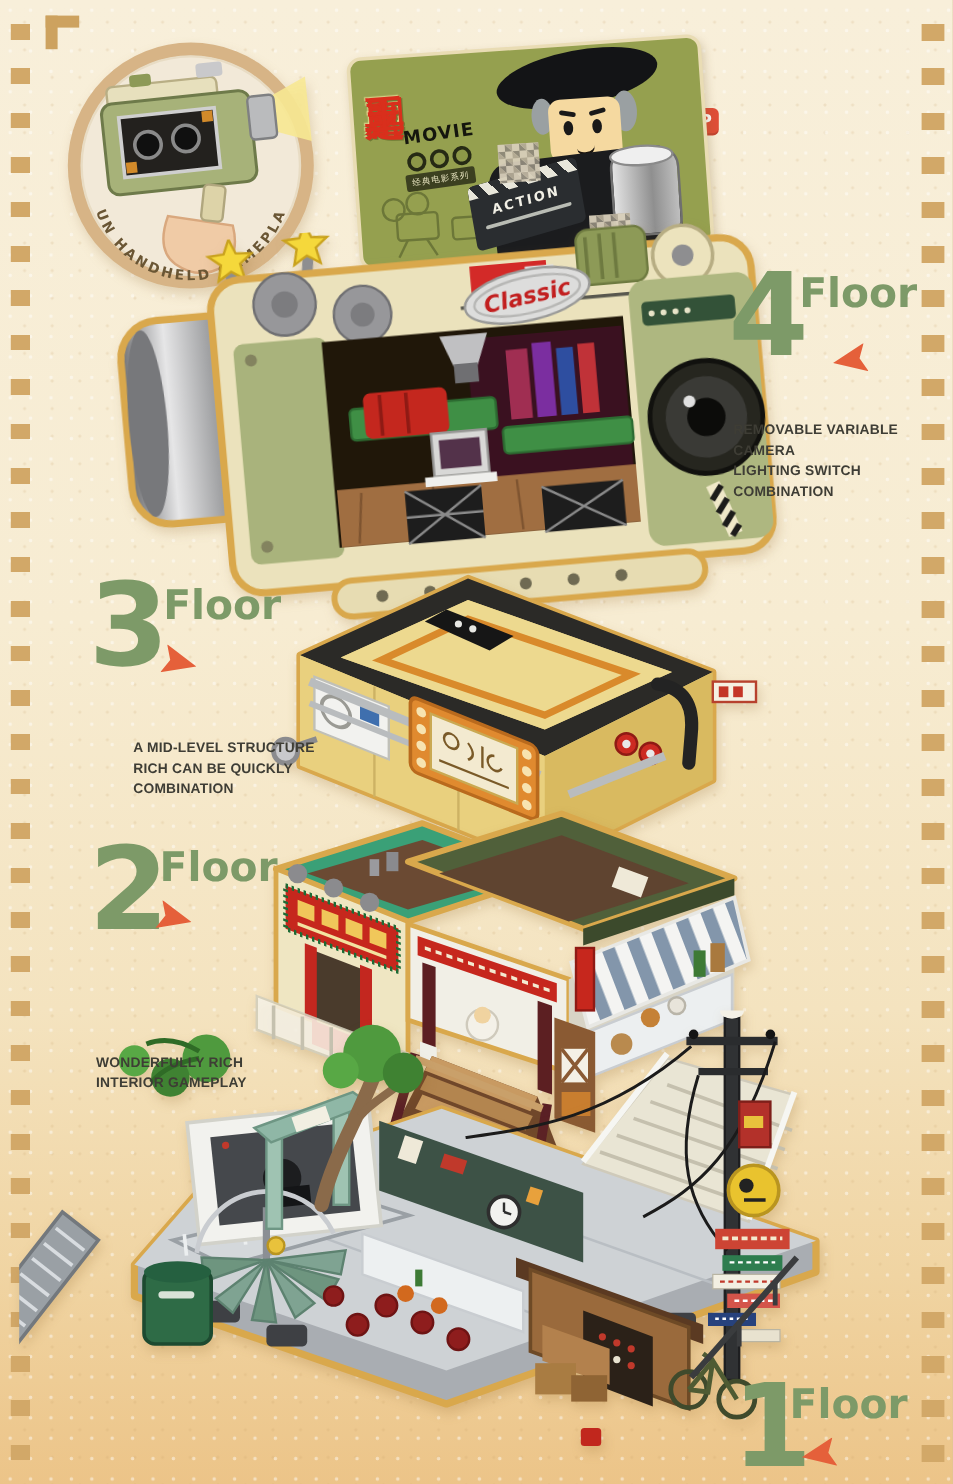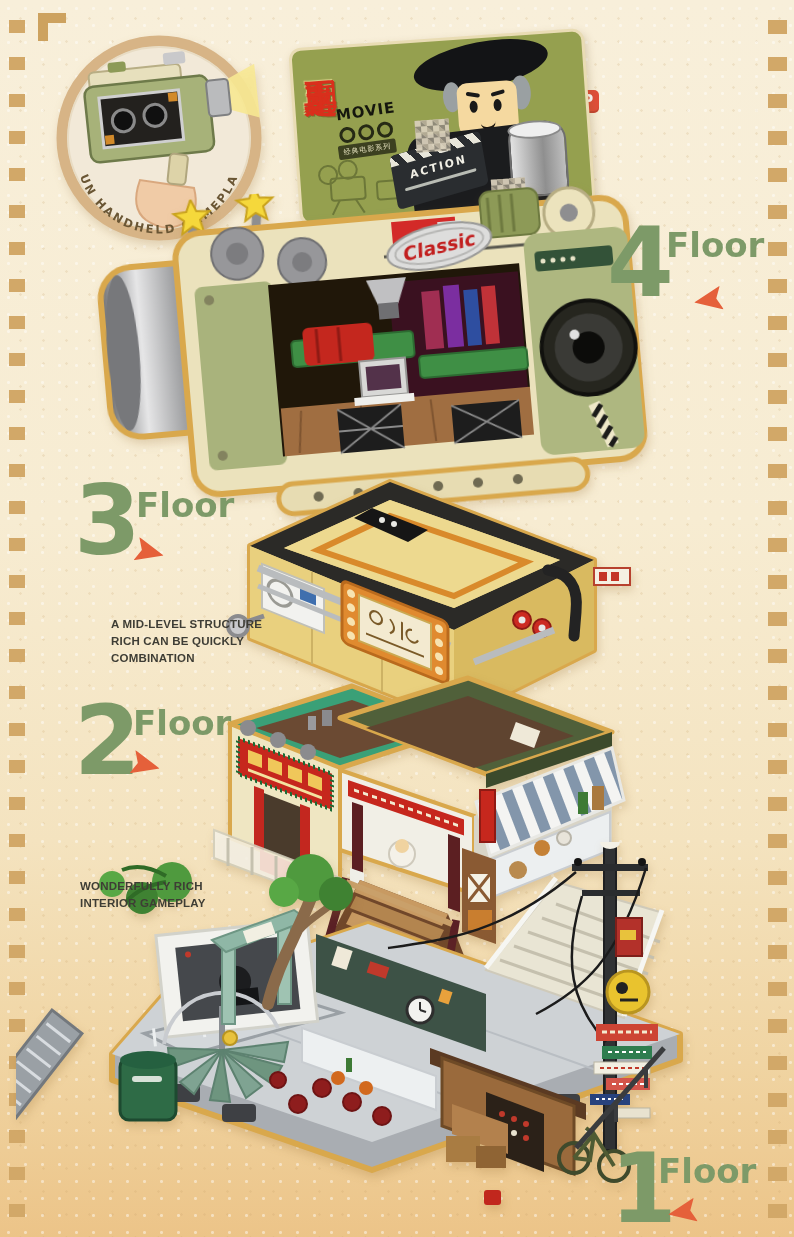--- a/index.html
+++ b/index.html
@@ -522,20 +522,22 @@
     <line x1="600" y1="260" x2="600" y2="280" stroke="#3a3c3e" stroke-width="4"></line>
     <rect x="468" y="348" width="17" height="15" rx="3" fill="#c1271d"></rect>
     <circle cx="214" cy="196" r="7" fill="#e8c23c" stroke="#b99520" stroke-width="2"></circle>
   </svg>
 
   <div>
     <div class="num" style="left:607px;top:224px;">4</div>
     <div class="word" style="left:666px;top:228px;">Floor</div>
     <div class="arrow left" style="left:694px;top:288px;transform:rotate(-10deg);"></div>
     <div class="desc" style="left:611px;top:351px;width:180px;">
+      <div>REMOVABLE VARIABLE CAMERA</div>
+      <div>LIGHTING SWITCH COMBINATION</div>
     </div>
   </div>
 
   <div>
     <div class="num" style="left:74px;top:482px;">3</div>
     <div class="word" style="left:136px;top:488px;">Floor</div>
     <div class="arrow right" style="left:136px;top:540px;transform:rotate(14deg);"></div>
     <div class="desc" style="left:79px;top:616px;width:180px;margin-left:32px;">
       <div>A MID-LEVEL STRUCTURE</div>
       <div>RICH CAN BE QUICKLY</div>

